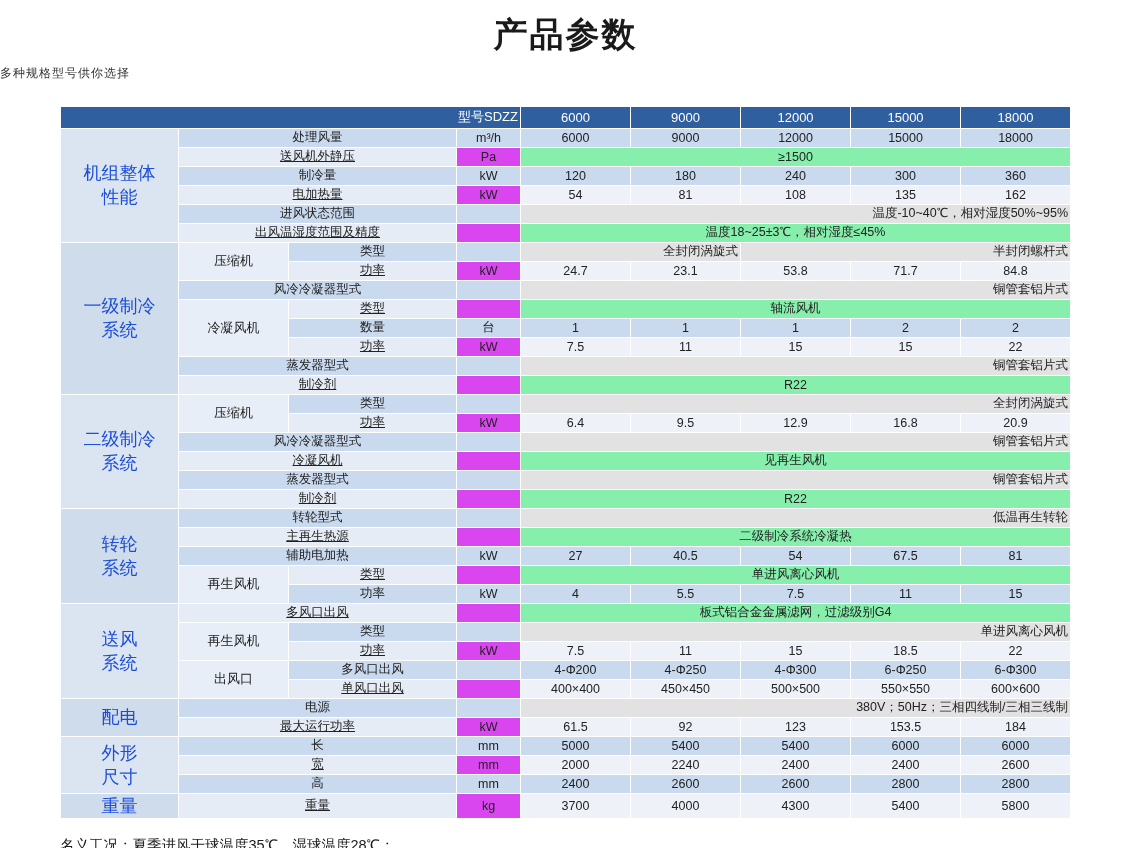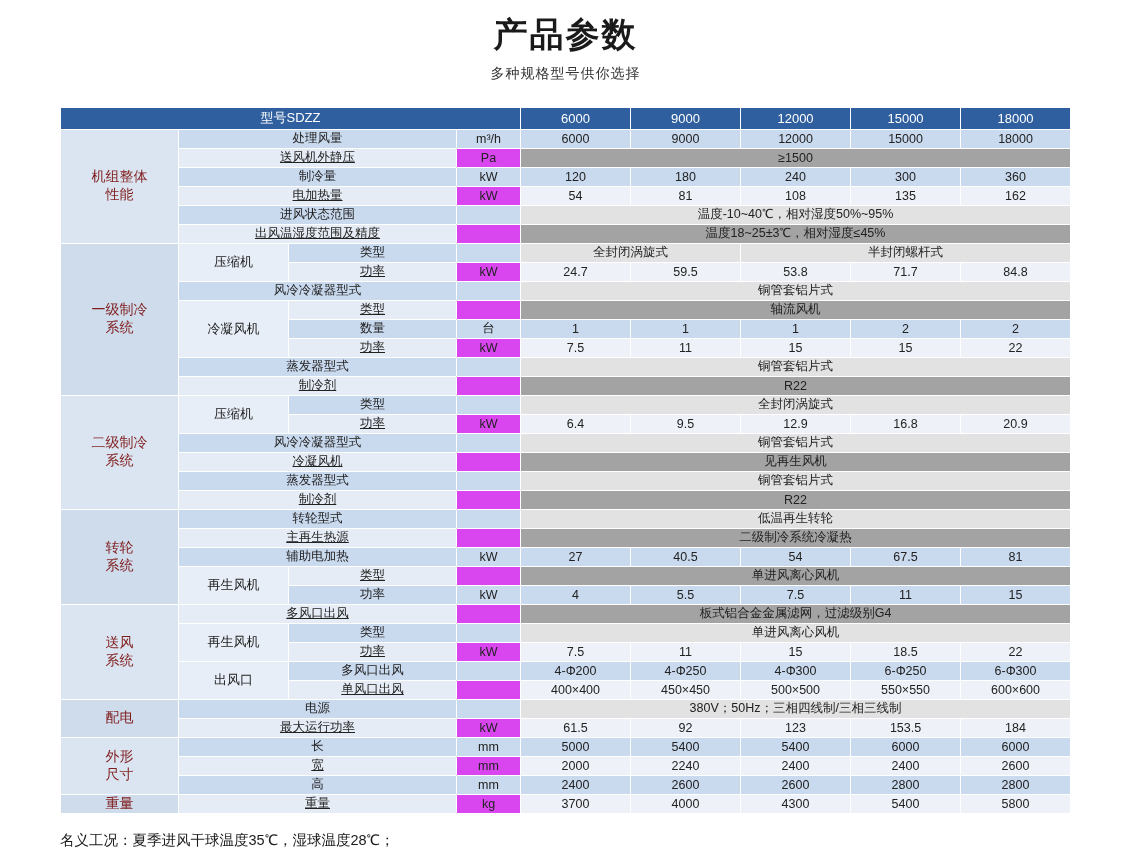--- a/index.html
+++ b/index.html
@@ -21,22 +21,21 @@
   .title {
     text-align: center;
     font-size: 34px;
     font-weight: bold;
     color: #1a1a1a;
     letter-spacing: 2px;
     padding-top: 14px;
     line-height: 1.2;
   }
   .subtitle {
-    text-align: center;
-    font-size: 14px;
+    font-size: 12px;
     color: #333;
     letter-spacing: 1px;
     margin-top: 10px;
   }
   .table-wrap {
     margin: 24px 60px 0 60px;
   }
   table {
     border-collapse: collapse;
     width: 1011px;
@@ -55,46 +54,47 @@
   }
   
   .hdr td {
     background: #2f5f9e;
     color: #ffffff;
     font-size: 13px;
     height: 22px;
   }
   .hdr td.hdr-model {
     background: #2f5f9e;
+    text-align: right;
   }
   
   .grp {
     background: #dbe5f1;
-    color: #7f1d1d;
-    font-size: 14px;
+    color: #1d4ed8;
+    font-size: 18px;
     width: 118px;
   }
   .grp-alt {
     background: #cfdcec;
   }
   
   .sub {
     background: #e8eef7;
     width: 110px;
     font-size: 13px;
   }
   
   .lbl-a { background: #c9d9ee; margin-left: 8px; }
   .lbl-b { background: #e6ecf5; text-decoration: underline; }
   .unit-a { background: #c9d9ee; width: 64px; text-align: center; }
   .unit-b { background: #d946ef; width: 64px; }
   .val-a { background: #c9d9ee; }
   .val-b { background: #eef2f8; }
-  .wide-c { background: #e2e2e2; }
-  .wide-d { background: #a3a3a3; text-align: center; }
+  .wide-c { background: #e2e2e2; text-align: right; }
+  .wide-d { background: #86efac; text-align: center; }
   .col-model { width: 100px; }
   .footnote {
     margin: 14px 0 0 0;
     padding-left: 60px;
     font-size: 14.5px;
     color: #1a1a1a;
     line-height: 1.7;
   }
 </style>
 </head>
@@ -175,21 +175,21 @@
             <td class="sub" rowspan="2">压缩机</td>
             <td class="lbl-a">类型</td>
             <td class="unit-a"></td>
             <td class="wide-c" colspan="2">全封闭涡旋式</td>
             <td class="wide-c" colspan="3">半封闭螺杆式</td>
           </tr>
           <tr>
             <td class="lbl-b">功率</td>
             <td class="unit-b">kW</td>
             <td class="val-b">24.7</td>
-            <td class="val-b">59.5</td>
+            <td class="val-b">23.1</td>
             <td class="val-b">53.8</td>
             <td class="val-b">71.7</td>
             <td class="val-b">84.8</td>
           </tr>
           <tr>
             <td class="lbl-a" colspan="2">风冷冷凝器型式</td>
             <td class="unit-a"></td>
             <td class="wide-c" colspan="5">铜管套铝片式</td>
           </tr>
           <tr>

